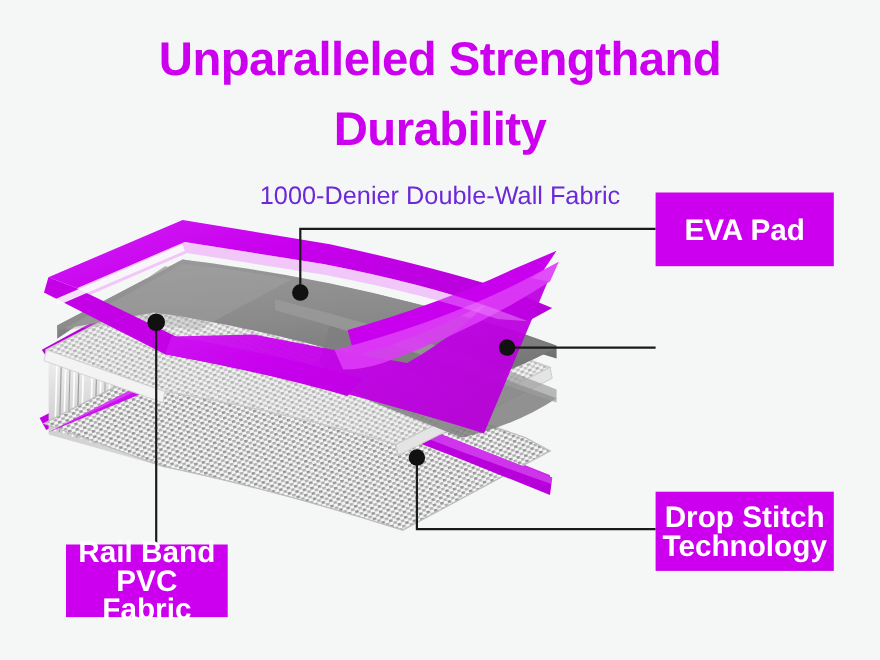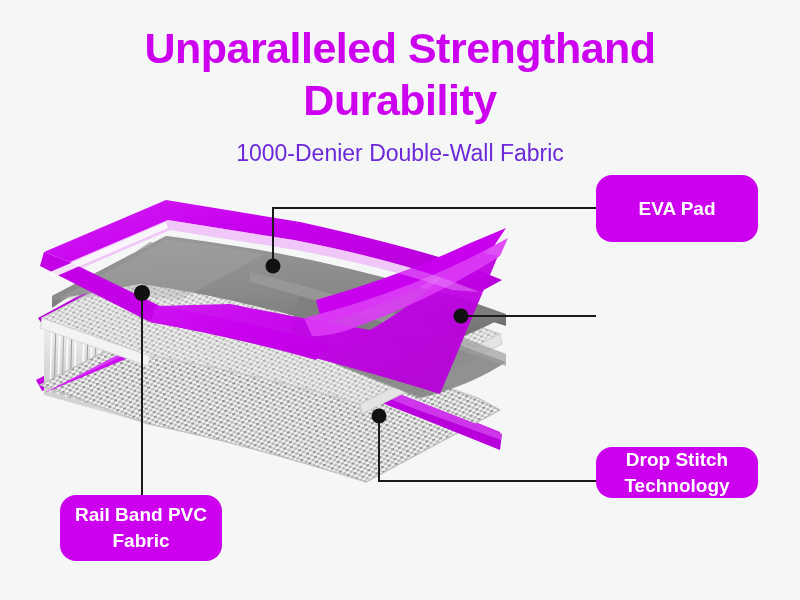--- a/index.html
+++ b/index.html
@@ -29,21 +29,21 @@
     left: 0;
     top: 22px;
     width: 800px;
     text-align: center;
   }
   .title {
     margin: 0;
     font-family: "Liberation Sans", sans-serif;
     font-weight: 700;
     font-size: 43px;
-    line-height: 52px;
+    line-height: 64px;
     letter-spacing: -0.5px;
     color: #cc00ee;
     padding: 0 70px;
   }
   .subtitle {
     margin: 14px 0 0 0;
     font-family: "Liberation Sans", sans-serif;
     font-weight: 400;
     font-size: 23px;
     line-height: 27px;
@@ -60,33 +60,32 @@
     pointer-events: none;
   }
 
   
   .callout {
     position: absolute;
     background: #cc00ee;
     color: #ffffff;
     font-family: "Liberation Sans", sans-serif;
     font-weight: 700;
-    font-size: 19px;
+    font-size: 27px;
     line-height: 26px;
     display: flex;
     align-items: center;
     box-sizing: border-box;
-    border-radius: 16px;
   }
   .callout.center { justify-content: center; text-align: center; }
 
   .callout-eva   { left: 596px; top: 175px; width: 162px; height: 67px; padding: 0 8px; }
   .callout-hdpvc { left: 596px; top: 281px; width: 162px; height: 67px; padding: 0 6px; }
-  .callout-drop  { left: 596px; top: 447px; width: 162px; height: 51px; padding: 0 5px; }
-  .callout-rail  { left: 60px;  top: 495px; width: 162px; height: 66px; padding: 0 8px; }
+  .callout-drop  { left: 596px; top: 447px; width: 162px; height: 72px; padding: 0 5px; }
+  .callout-rail  { left: 60px;  top: 495px; width: 147px; height: 66px; padding: 0 8px; }
 
   .callout-label { display: block; width: 100%; }
 
   
   #leaders { position: absolute; left: 0; top: 0; width: 800px; height: 600px; pointer-events: none; }
 </style>
 </head>
 <body>
 
 <div id="stage">

